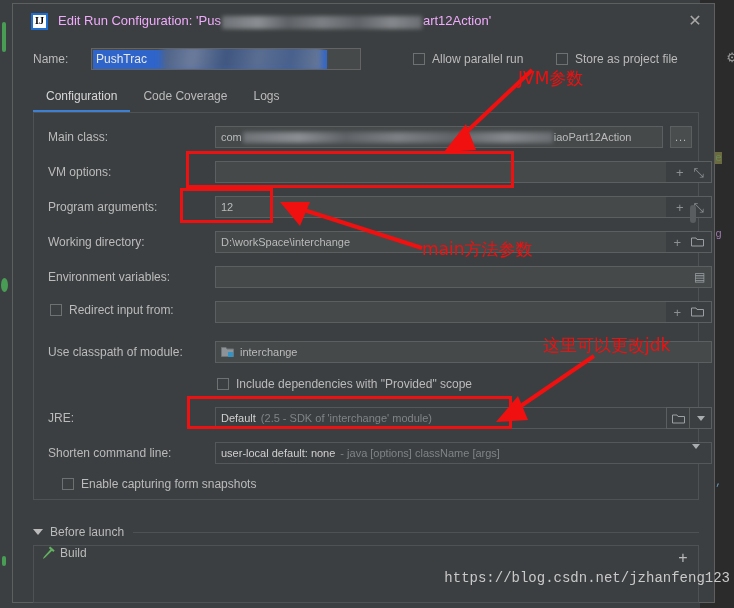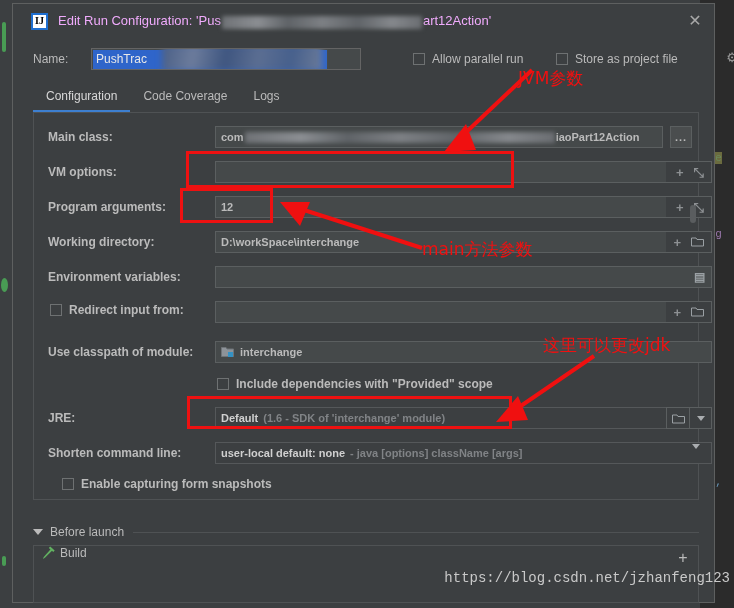--- a/index.html
+++ b/index.html
@@ -90,21 +90,21 @@
     padding:0 13px;height:26px;line-height:24px;color:#bbbbbb;font-size:12px;
     cursor:pointer;position:relative;
   }
   .tab.active{color:#d8d8d8;}
   .tab.active::after{
     content:"";position:absolute;left:0;right:0;bottom:-3px;height:3px;background:#3d7fd0;
   }
   
   #panel{
     position:absolute;left:20px;top:108px;width:666px;height:388px;
-    border:1px solid #4f5254;box-sizing:border-box;background:#3c3f41;font-weight:bold;
+    border:1px solid #4f5254;box-sizing:border-box;background:#3c3f41;
   }
   .row{position:absolute;left:14px;height:22px;display:flex;align-items:center;}
   .rlabel{color:#bbbbbb;font-size:12px;white-space:nowrap;}
   .field{
     position:absolute;height:22px;background:#45494a;border:1px solid #5b5f60;
     box-sizing:border-box;display:flex;align-items:center;padding:0 5px;
     color:#bbbbbb;font-size:11px;overflow:hidden;white-space:nowrap;
   }
   .field.flat{background:#3c3f41;border-color:#55585a;}
   .sidebtns{
@@ -280,21 +280,21 @@
     <div class="chk-row" style="position:absolute;left:183px;top:264px;">
       <span class="chk"></span>
       <span class="rlabel">Include dependencies with "Provided" scope</span>
     </div>
 
     <div class="row" style="top:294px;">
       <span class="rlabel">JRE:</span>
     </div>
     <div class="field flat" style="left:181px;top:294px;width:452px;">
       <span style="color:#d0d0d0;">Default</span>
-      <span class="dim" style="margin-left:5px;">(1.6 - SDK of 'interchange' module)</span>
+      <span class="dim" style="margin-left:5px;">(2.5 - SDK of 'interchange' module)</span>
     </div>
     <div class="combo-arrow" style="left:632px;top:294px;width:24px;">
       <svg width="13" height="11" viewBox="0 0 13 11">
           <path d="M0.5 2 L0.5 10 L12.5 10 L12.5 3.5 L6 3.5 L5 2 Z" fill="none" stroke="#9aa0a4" stroke-width="1"></path>
         </svg>
     </div>
     <div class="combo-arrow" style="left:655px;top:294px;width:23px;">
       <span class="caret"></span>
     </div>
 

